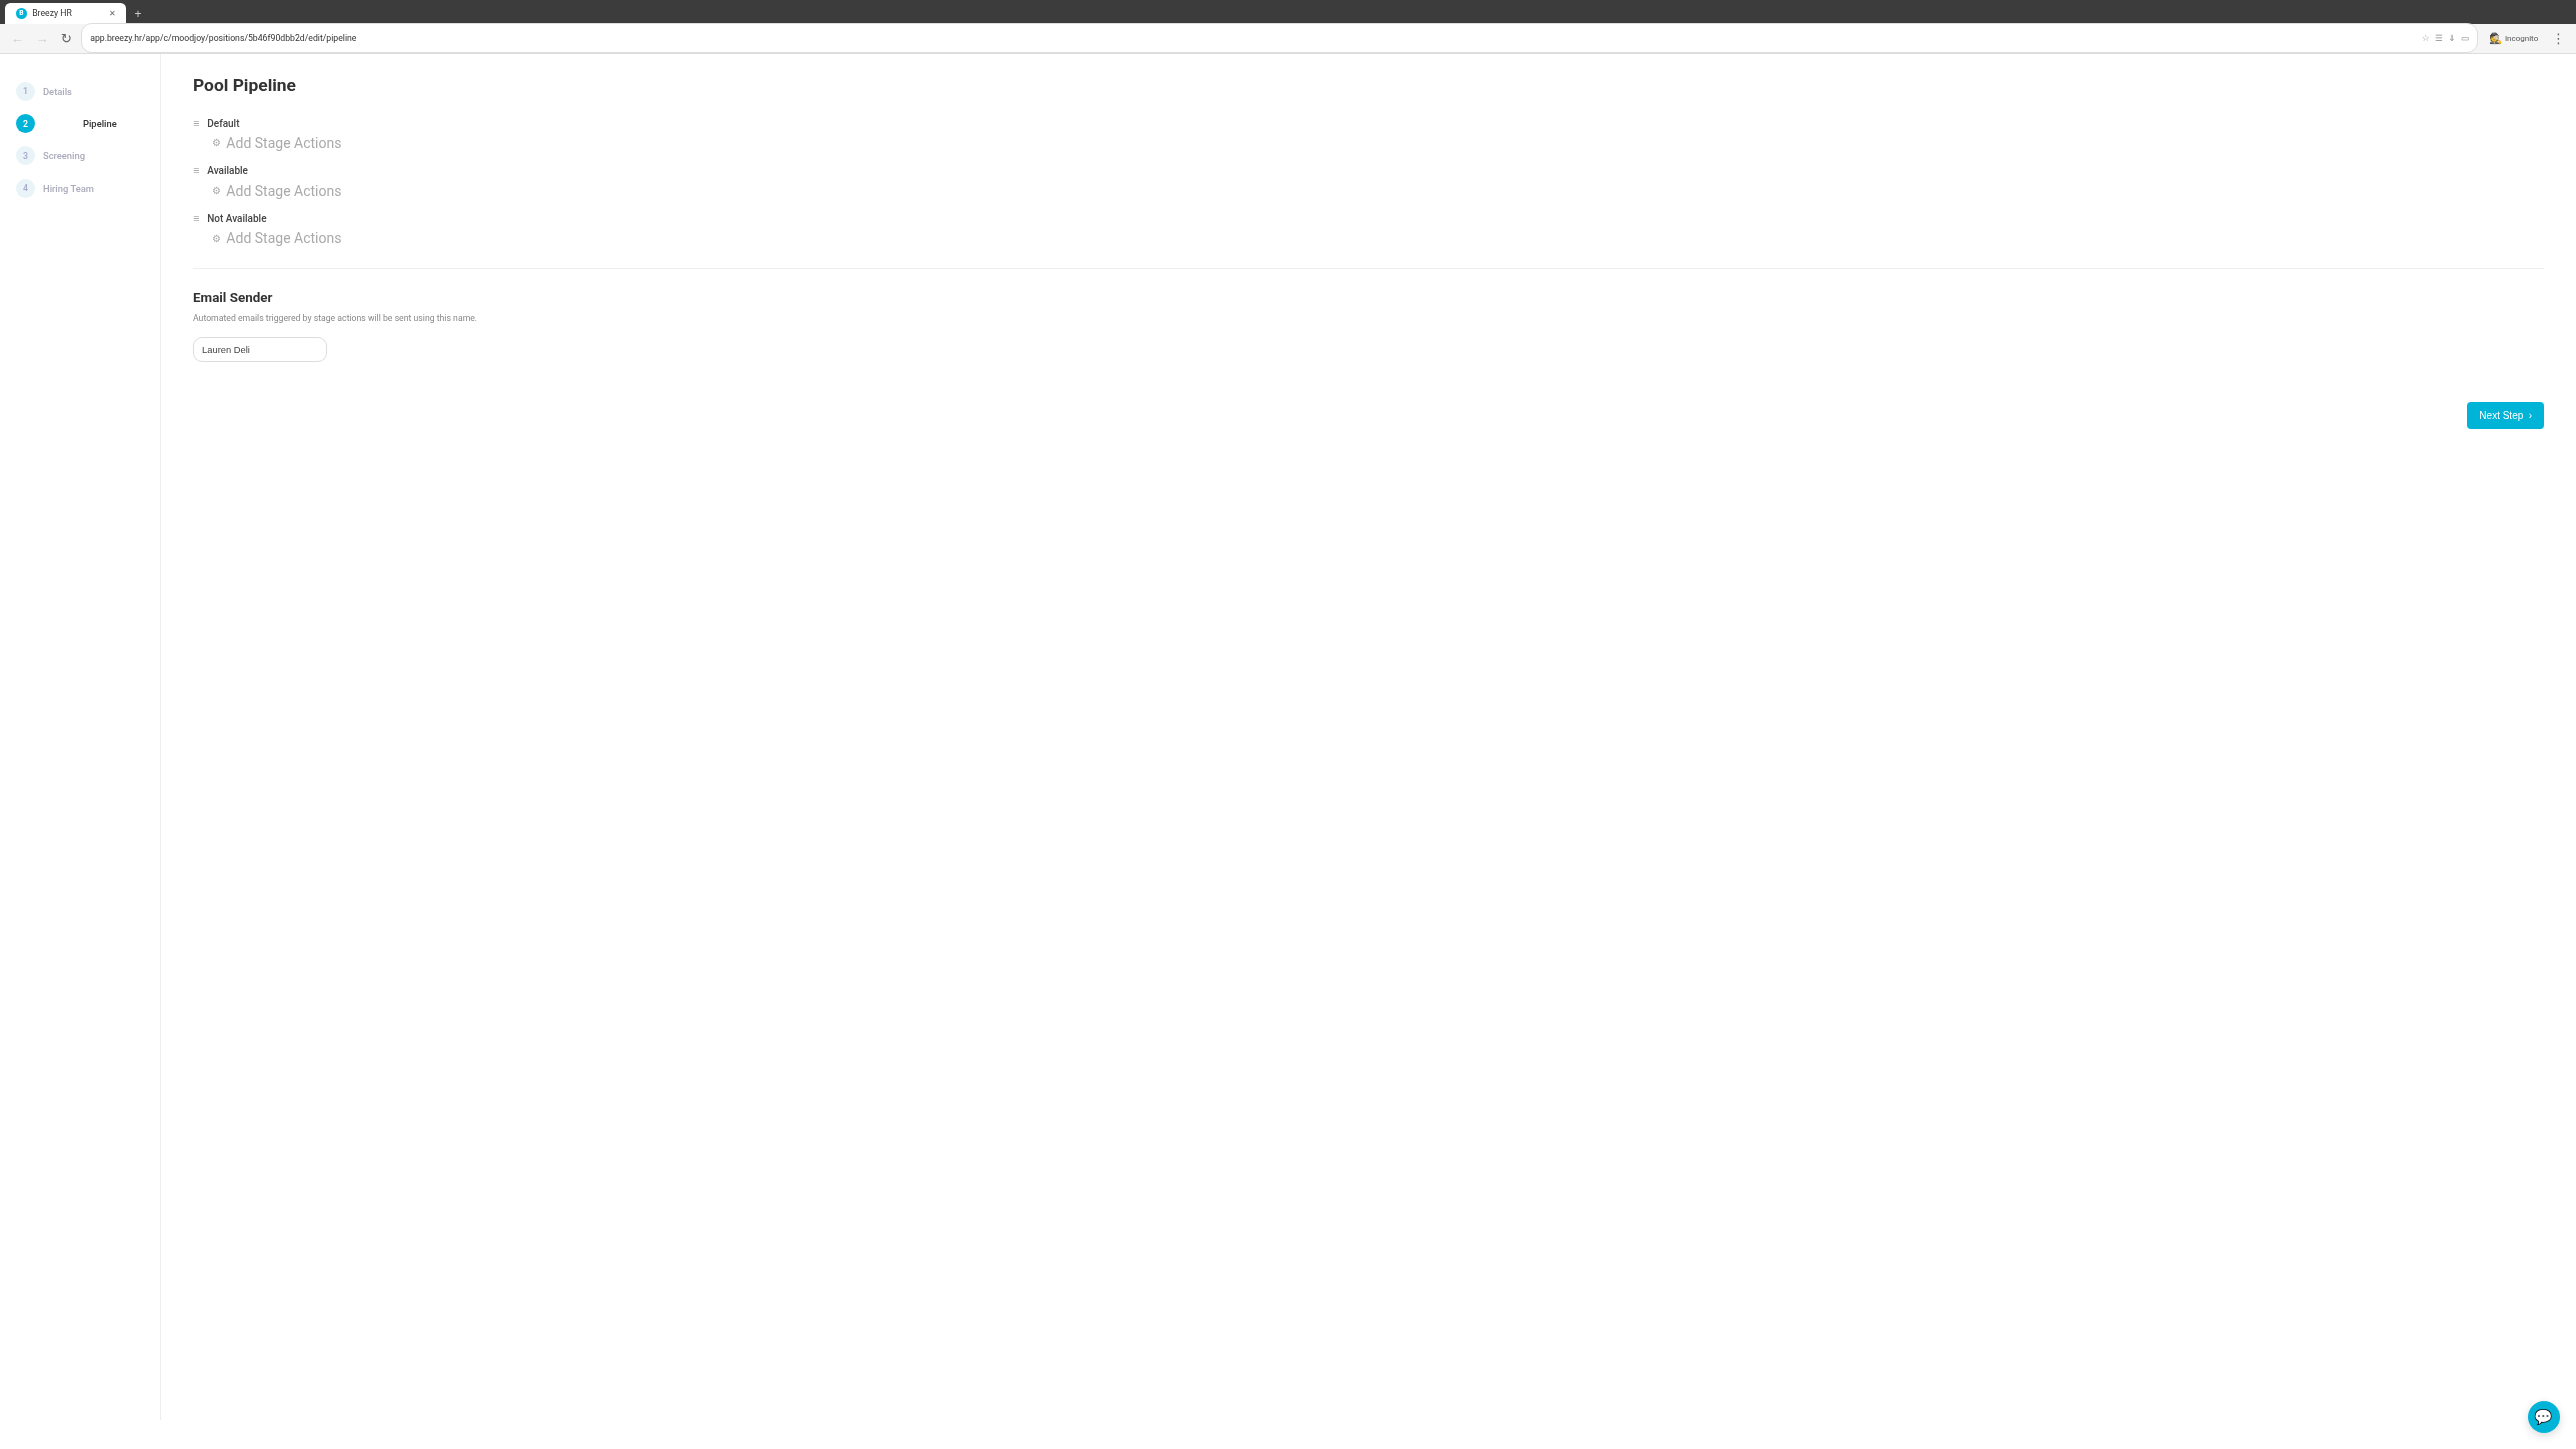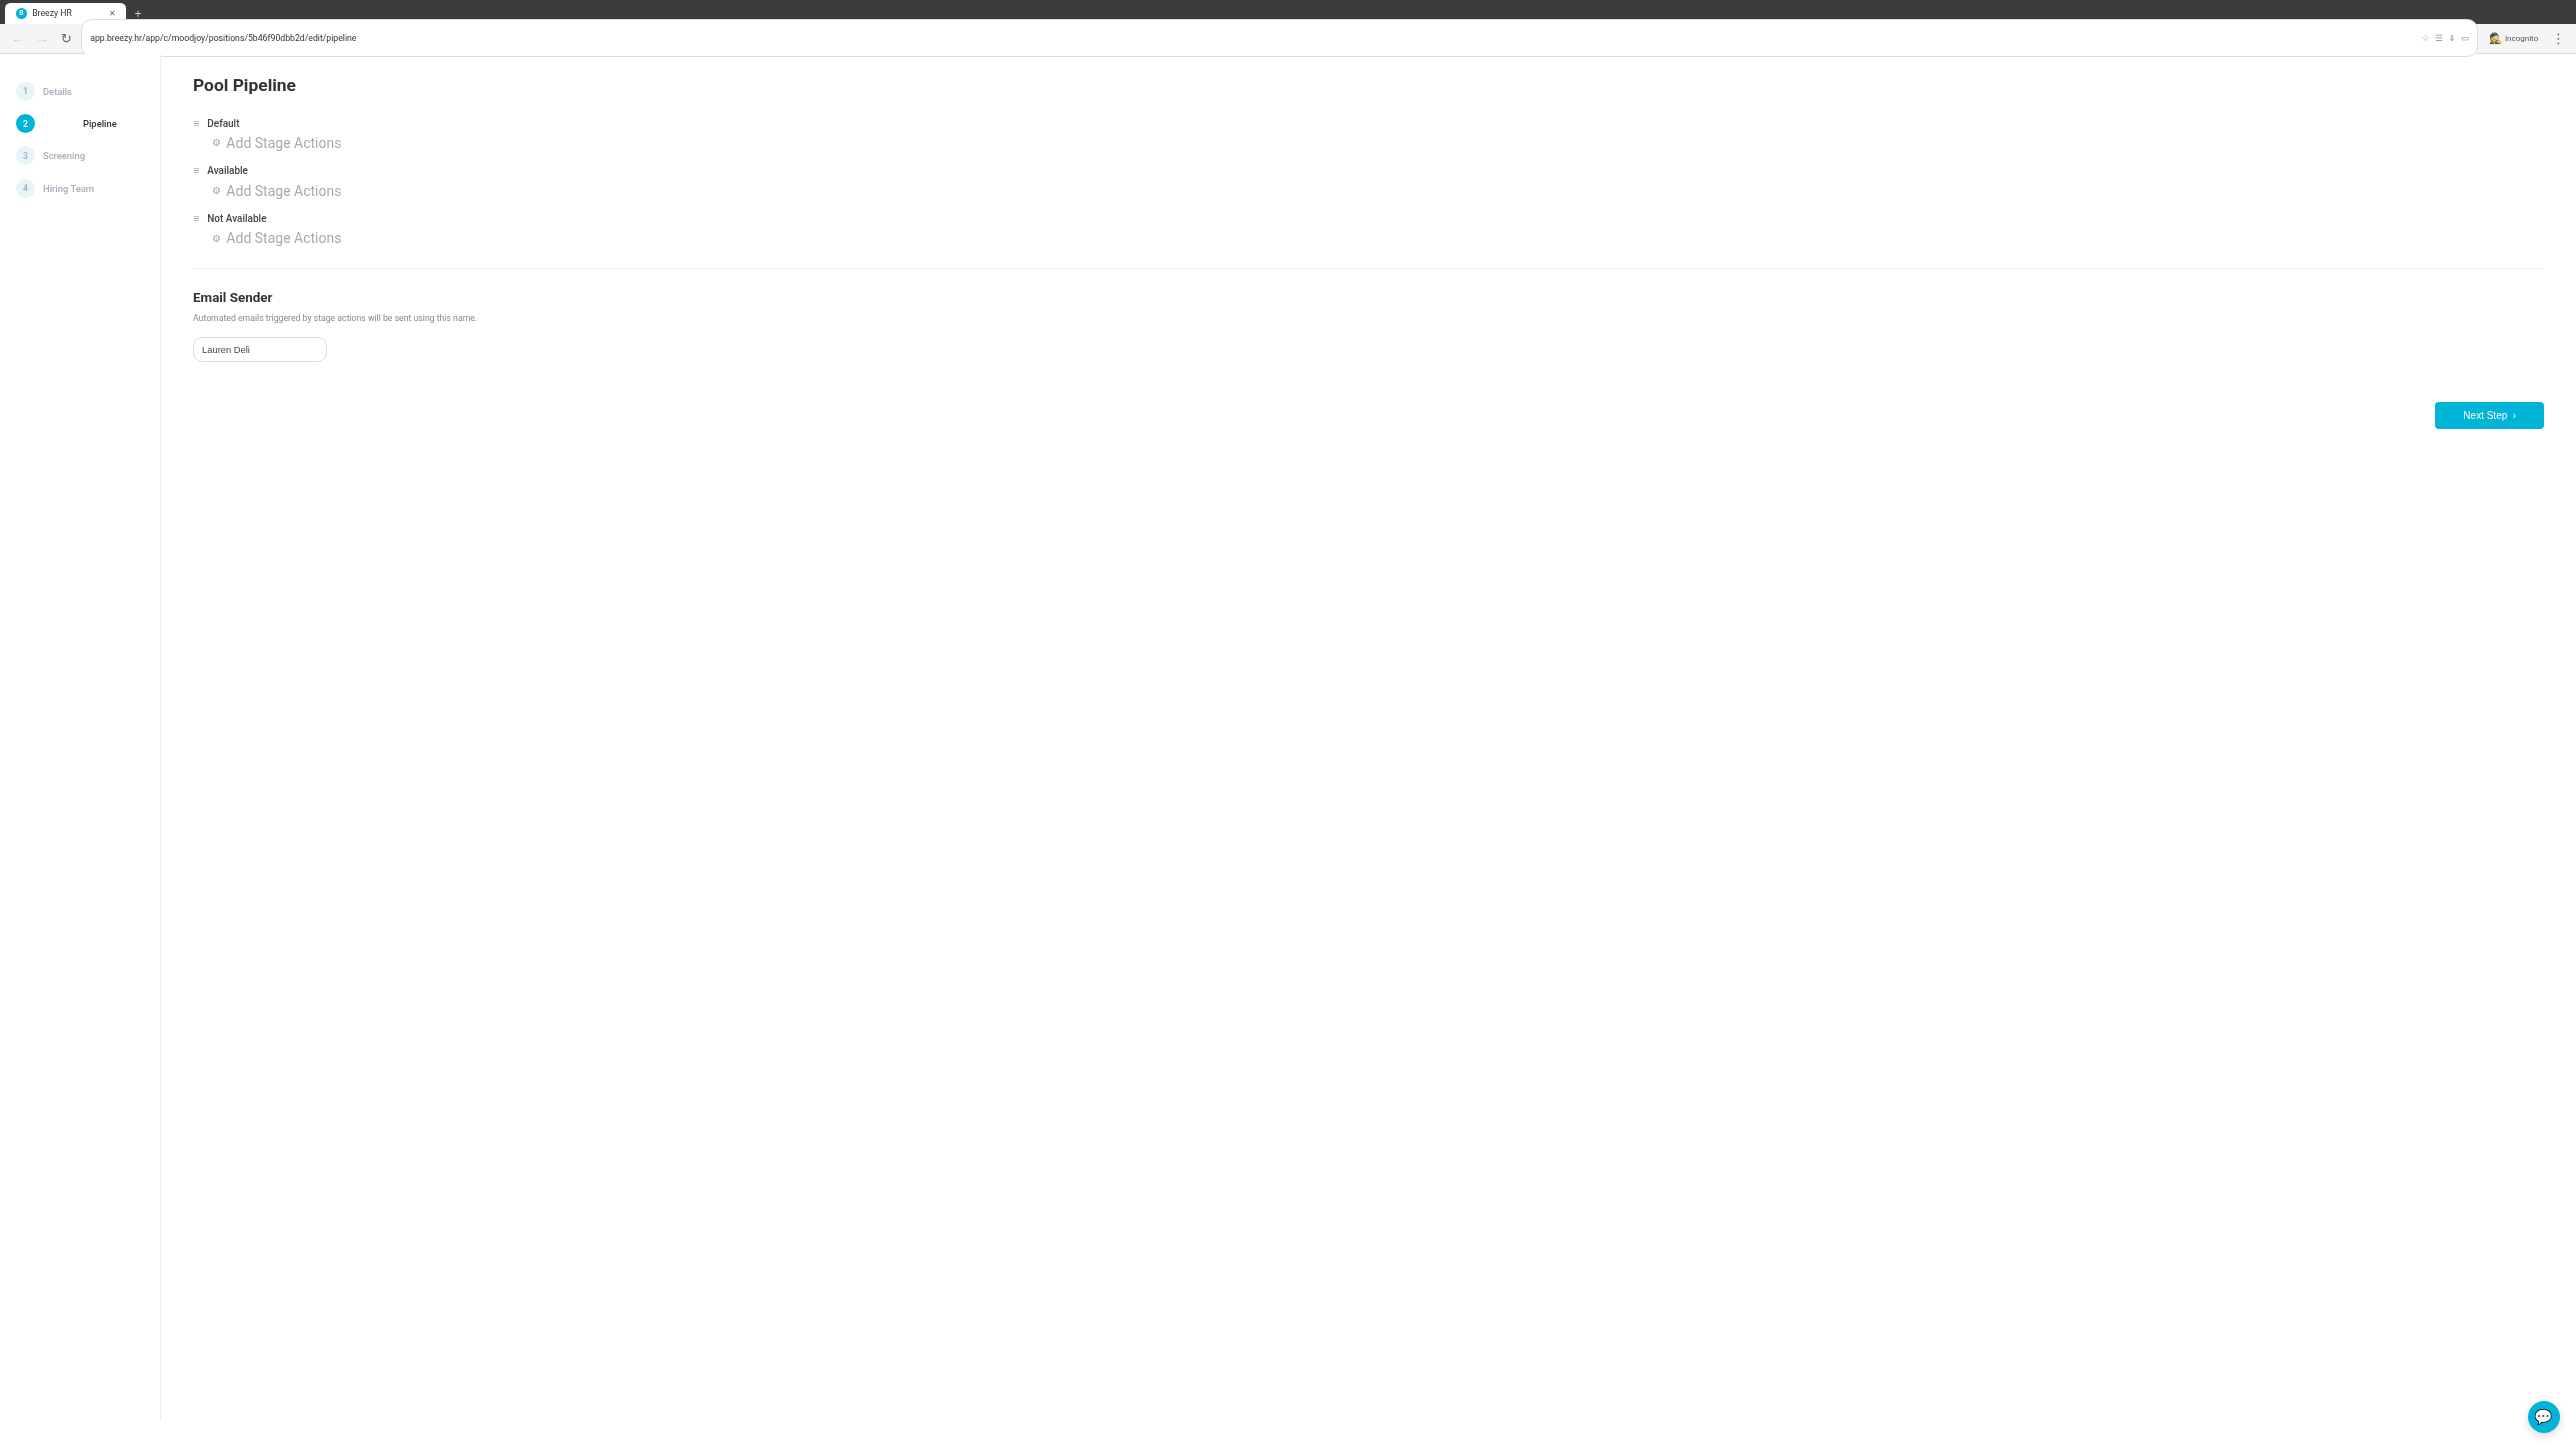--- a/index.html
+++ b/index.html
@@ -89,21 +89,21 @@
       border-radius: 50%;
     }
 
     .browser-nav-btn.disabled {
       color: #ccc;
       cursor: default;
     }
 
     .address-bar {
       flex: 1;
-      height: 38px;
+      height: 30px;
       border: 0.7px solid #ddd;
       border-radius: 10.7px;
       background: #fff;
       display: flex;
       align-items: center;
       padding: 0 8px;
       gap: 5.4px;
       font-size: 8.7px;
       color: #333;
     }
@@ -281,21 +281,21 @@
       display: flex;
       justify-content: flex-end;
       margin-top: 40px;
     }
 
     .next-step-btn {
       background: #00b4d8;
       color: white;
       border: none;
       border-radius: 4px;
-      padding: 8px 28px;
+      padding: 8px 12px;
       font-size: 10px;
       font-weight: 500;
       cursor: pointer;
       display: flex;
       align-items: center;
       gap: 5.4px;
     }
 
     
     .chat-bubble {

